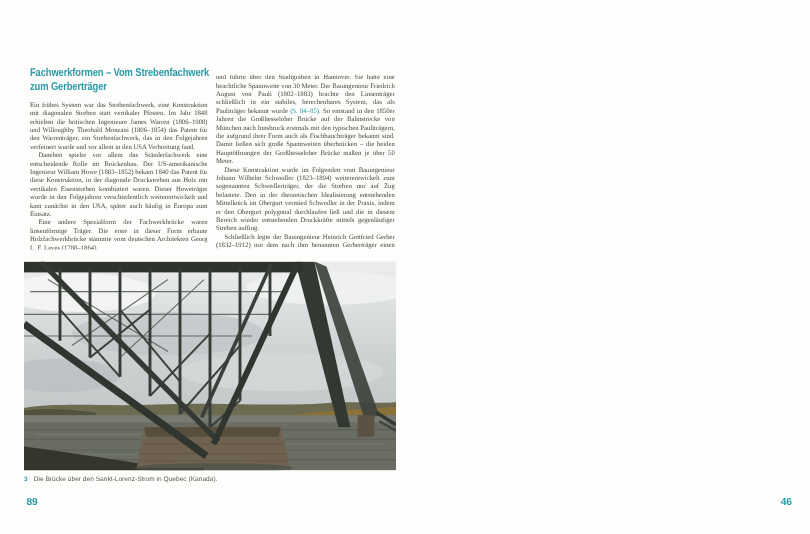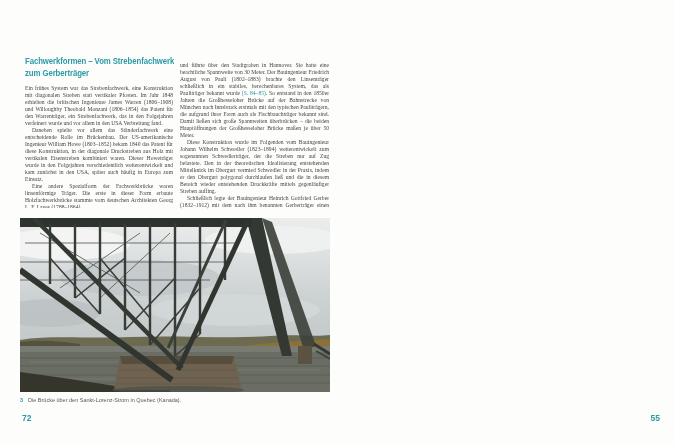--- a/index.html
+++ b/index.html
@@ -138,20 +138,20 @@
         <line x1="14" y1="0" x2="162" y2="150" stroke="#343933" stroke-width="4.5"></line>
         <line x1="228" y1="2" x2="158" y2="152" stroke="#30352f" stroke-width="5"></line>
         <line x1="206" y1="2" x2="148" y2="130" stroke="#3a3f39" stroke-width="3"></line>
       </svg>
     </div>
 
     <div class="caption" id="caption-left">
       <span class="num">3</span><span>Die Brücke über den Sankt-Lorenz-Strom in Quebec (Kanada).</span>
     </div>
 
-    <div class="pagenum" id="pagenum-left">72</div>
+    <div class="pagenum" id="pagenum-left">89</div>
   </div>
 
   <div class="page" id="page-right">
 
-    <div class="pagenum" id="pagenum-right">55</div>
+    <div class="pagenum" id="pagenum-right">46</div>
   </div>
 </div>
 
 </body></html>

